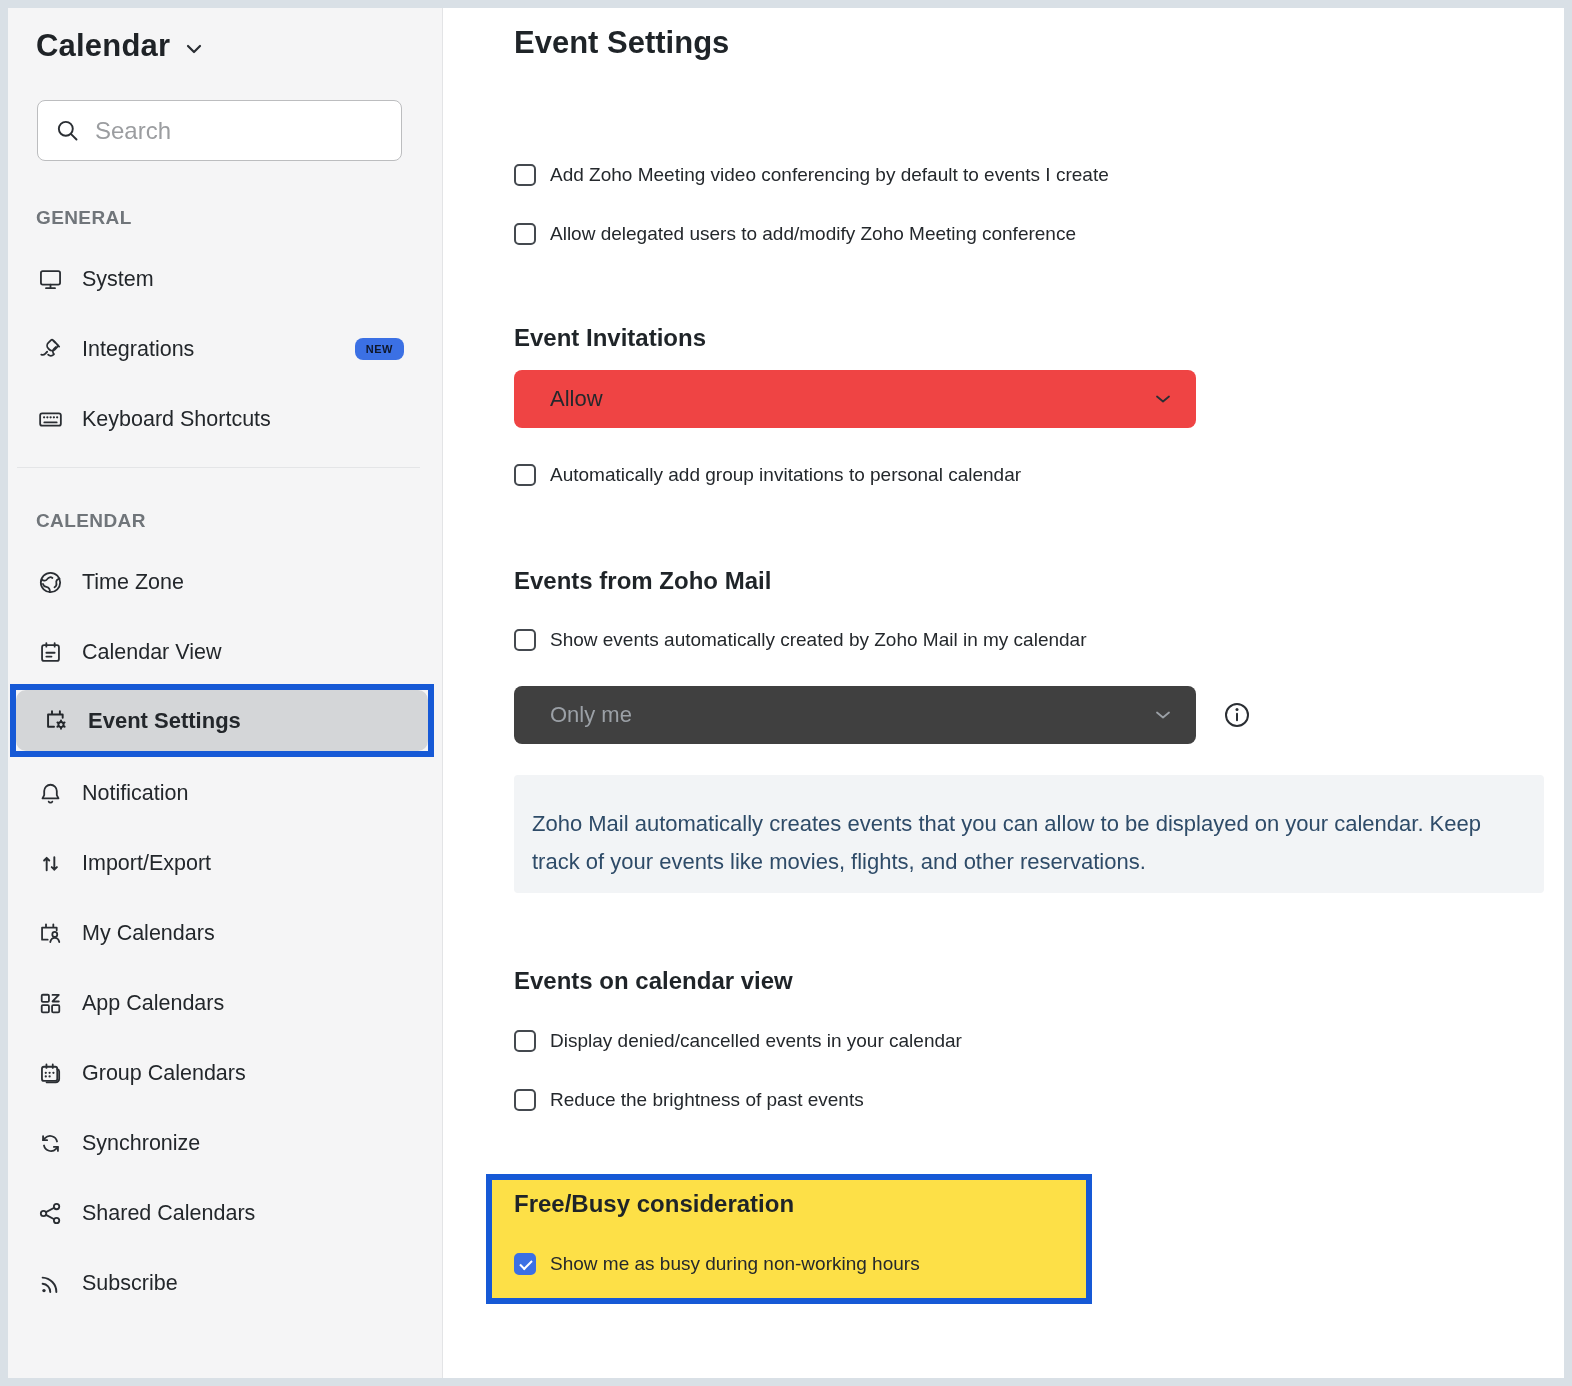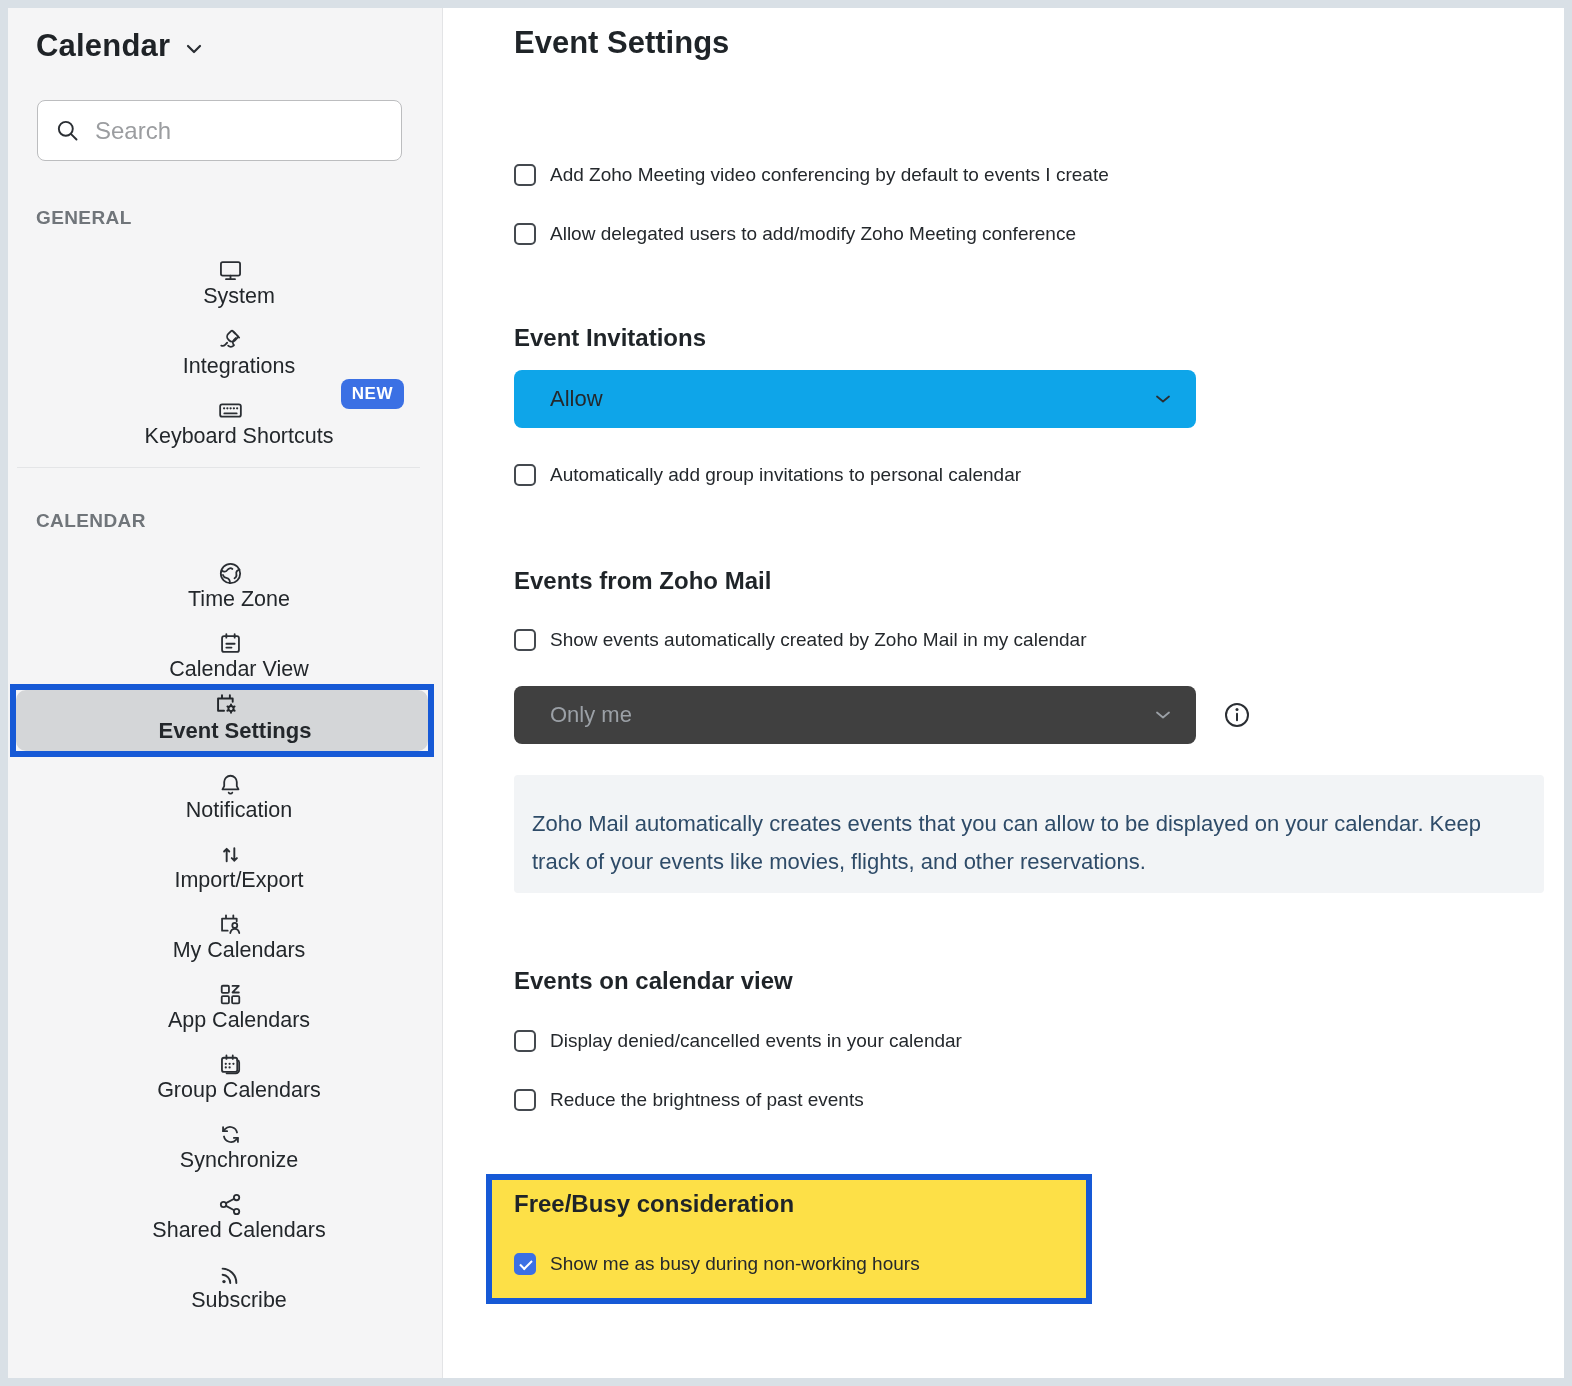--- a/index.html
+++ b/index.html
@@ -46,28 +46,28 @@
   }
   .search-box input::placeholder { color:#9b9da0; }
   .section-label {
     margin:46px 0 28px 28px;
     font-size:19px; font-weight:700; color:#70757a; letter-spacing:.4px;
   }
   .section-label.second { margin-top:42px; }
   .side-item {
     display:flex; align-items:center;
     height:44px; margin-bottom:26px;
-    padding-left:28px; cursor:pointer;flex-direction:column;
+    padding-left:28px; cursor:pointer;
   }
   .side-item .icn { width:28px; height:28px; display:flex; align-items:center; justify-content:center; margin-right:18px; }
   .side-item .lbl { font-size:21.5px; color:#23272b; }
   .side-item .badge {
     margin-left:auto; margin-right:38px;
-    background:#3b70e4; color:#ffffff;
-    font-size:17px; font-weight:700; letter-spacing:.5px;
+    background:#3b70e4; color:#0f172a;
+    font-size:11px; font-weight:700; letter-spacing:.5px;
     padding:5px 11px; border-radius:8px;
   }
   .side-divider { height:1px; background:#e4e5e7; margin:22px 22px 0 9px; }
   .sidebar-annotation {
     border:6px solid #1659d6;
     margin:-16px 8px 14px 2px;
     background:#f5f5f6;
   }
   .side-item.selected {
     background:#d4d6d8;
@@ -95,21 +95,21 @@
   .checkbox.checked::after {
     content:""; position:absolute; left:4px; top:5px;
     width:10px; height:5px;
     border-left:2.6px solid #fff; border-bottom:2.6px solid #fff;
     transform:rotate(-45deg);
   }
   .check-label { font-size:19px; color:#24282c; line-height:26px; }
   .field-label { font-size:21.5px; color:#24282c; line-height:26px; }
   .dropdown {
     width:682px; height:58px;
-    background:#0ea5e9; border-radius:8px;
+    background:#ef4444; border-radius:8px;
     display:flex; align-items:center;
     padding:0 24px 0 36px;
     font-size:22px; color:#24282c; cursor:pointer;
   }
   .dropdown .dd-chevron { margin-left:auto; display:flex; }
   .dropdown.disabled { background:#404040; color:#9ba0a6; cursor:default; }
   .dd-wrap { display:flex; align-items:center; }
   .info-icon { margin-left:26px; display:flex; }
   .info-panel {
     width:1030px; min-height:118px;

